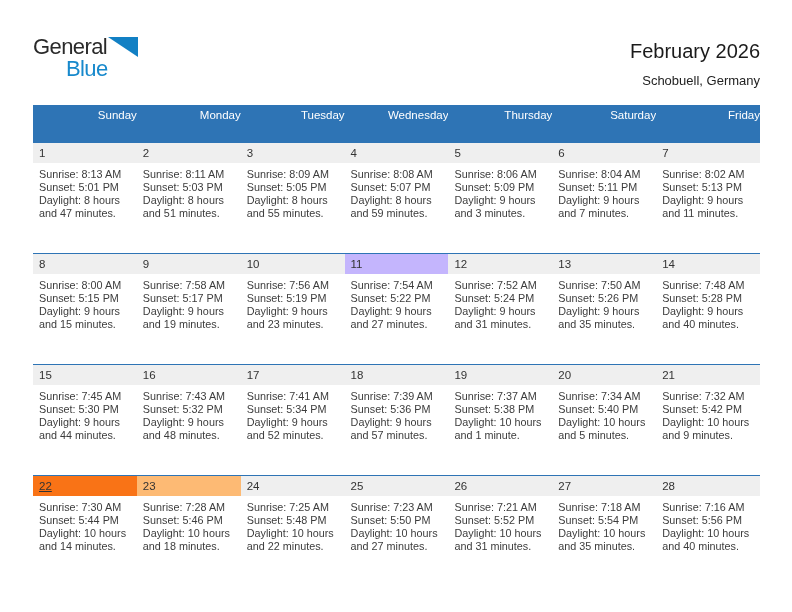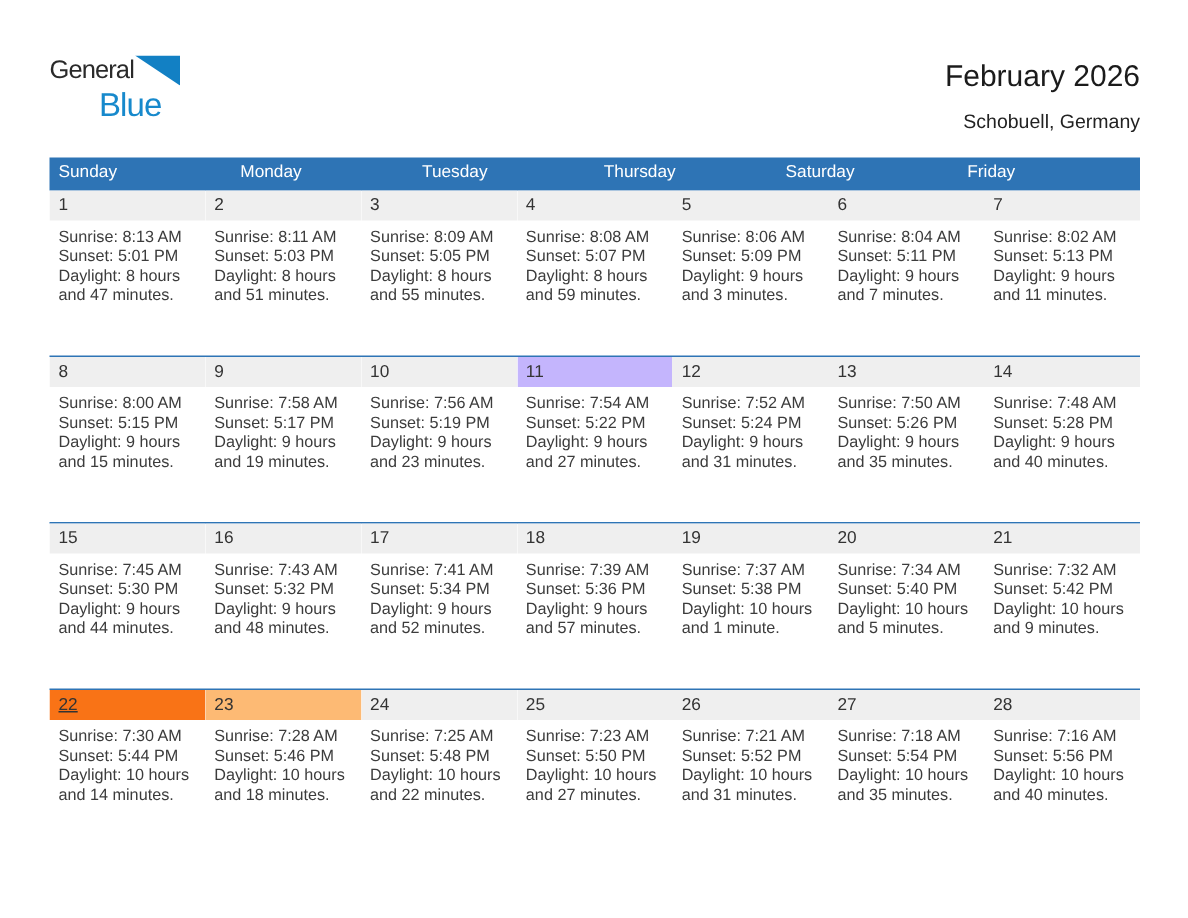--- a/index.html
+++ b/index.html
@@ -7,32 +7,32 @@
     width:792px; height:612px;
     background:#ffffff;
     font-family:"Liberation Sans", sans-serif;
     position:relative;
     overflow:hidden;
   }
 
   
   .logo { position:absolute; left:33px; top:36px; width:110px; }
   .logo-line1 { display:flex; align-items:flex-start; }
-  .logo-general { font-size:17px; line-height:22px; color:#2a2a2a; letter-spacing:-0.6px; }
+  .logo-general { font-size:22px; line-height:22px; color:#2a2a2a; letter-spacing:-0.6px; }
   .logo-flag { margin-left:1px; margin-top:1px; }
   .logo-blue { font-size:22px; line-height:20px; color:#1789cc; margin-left:33px; margin-top:-2px; letter-spacing:-0.6px; }
 
   
   .titleblock { position:absolute; right:32px; top:38px; text-align:right; }
   .month-title { font-size:20px; line-height:26px; color:#1b1b1b; }
   .location { font-size:13px; color:#222222; margin-top:9px; }
 
   
   .calendar { position:absolute; left:33px; top:105px; width:727px; }
-  .header-row { display:flex; background:#2E74B5; height:21px; }
+  .header-row { display:flex; background:#2E74B5; height:37px;text-align:right; }
   .hcell {
     flex:1 1 0; box-sizing:border-box;
     color:#ffffff; font-size:11.5px; line-height:21px; padding-left:6px;
     white-space:nowrap; overflow:hidden;
   }
   .week { display:flex; height:110px; border-top:1px solid #2E74B5; }
   .cell { flex:1 1 0; box-sizing:border-box; overflow:hidden; }
   .daynum {
     background:#EFEFEF; height:20px; line-height:20px;
     padding-left:6px; font-size:11.5px; color:#333333;
@@ -58,20 +58,21 @@
 <div class="titleblock">
   <div class="month-title">February 2026</div>
   <div class="location">Schobuell, Germany</div>
 </div>
 
 <div class="calendar">
   <div class="header-row" style="background: rgb(46, 116, 181);">
       <div class="hcell">Sunday</div>
       <div class="hcell">Monday</div>
       <div class="hcell">Tuesday</div>
+      <div class="hcell">Wednesday</div>
       <div class="hcell">Thursday</div>
       <div class="hcell">Saturday</div>
       <div class="hcell">Friday</div>
     </div>
   <div>
       <div class="week" style="border-top-color: rgb(46, 116, 181);">
         <div class="cell">
           <div class="daynum" style="background: rgb(239, 239, 239);">1</div>
           <div class="info">
             <div>Sunrise: 8:13 AM</div>

